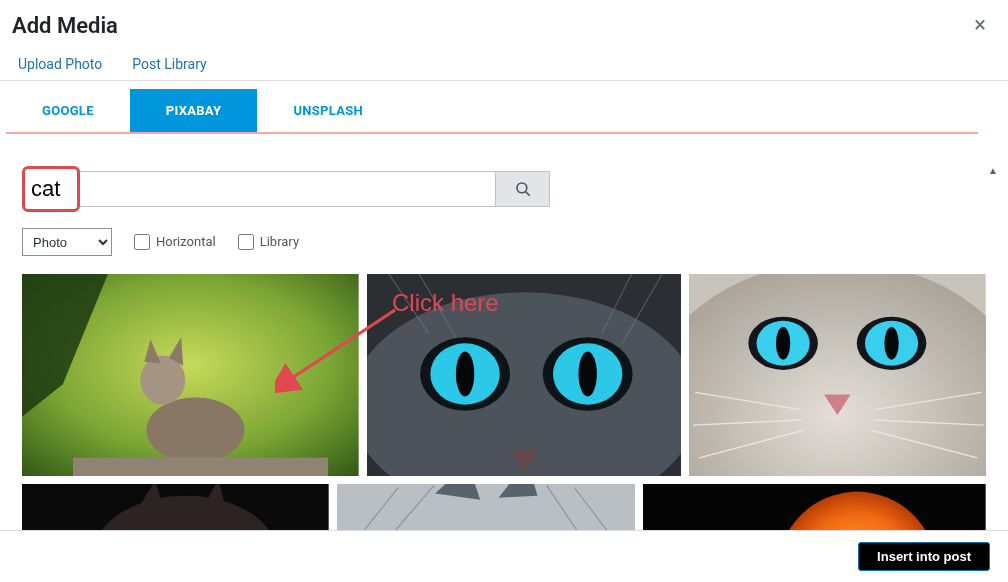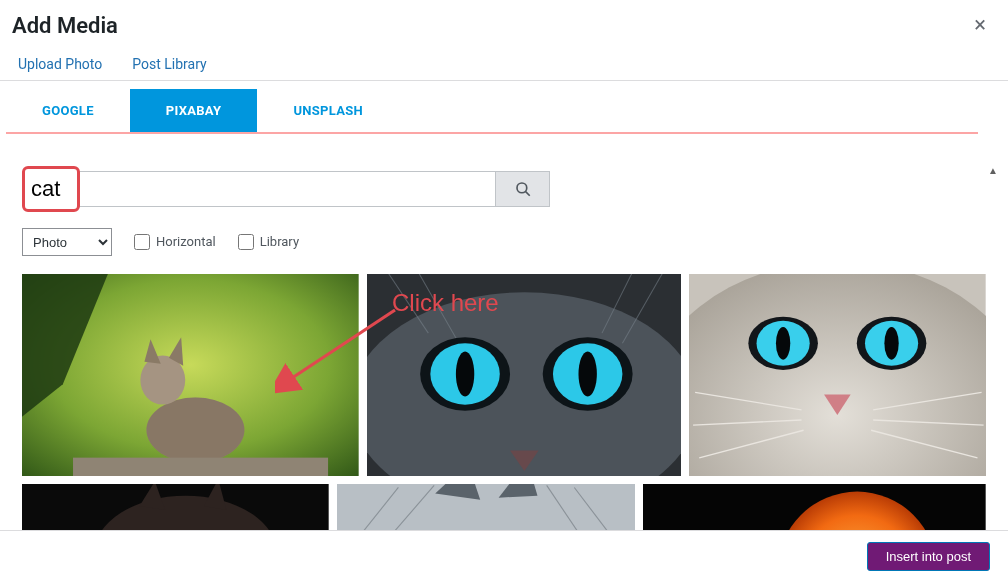--- a/index.html
+++ b/index.html
@@ -181,27 +181,28 @@
     right: 0;
     height: 52px;
     border-top: 1px solid #dcdcde;
     background: #fff;
     display: flex;
     align-items: center;
     justify-content: flex-end;
     padding: 0 18px;
   }
   .insert-btn {
-    background: #701a75;
+    background: #000000;
     color: #fff;
     border: 1px solid #0077b6;
     border-radius: 3px;
     padding: 6px 18px;
     font-size: 13px;
     cursor: pointer;
+    font-weight: bold;
   }
   .scroll-hint {
     position: absolute;
     right: 8px;
     top: 84px;
     width: 14px;
     height: 410px;
     display: flex;
     flex-direction: column;
     justify-content: space-between;

